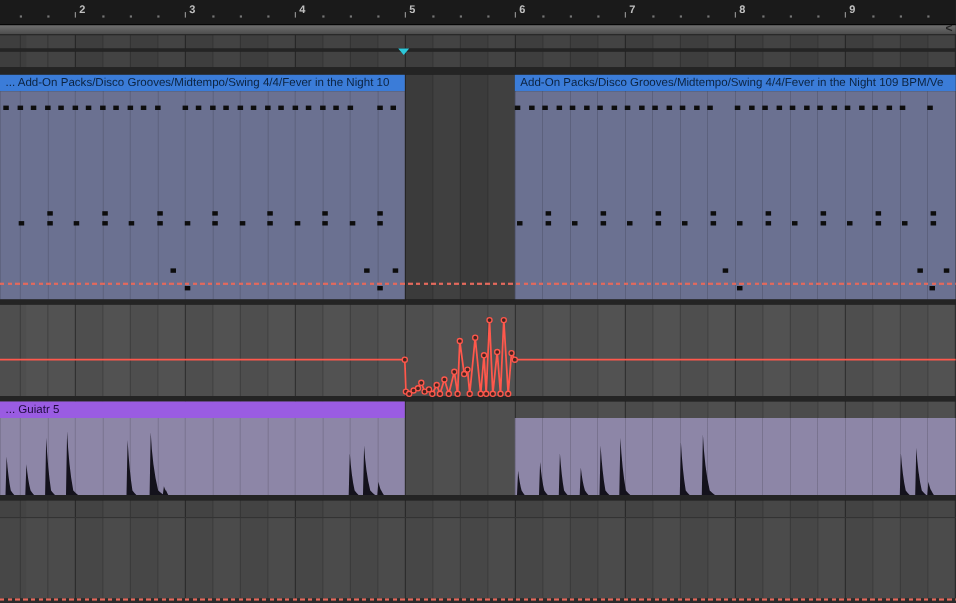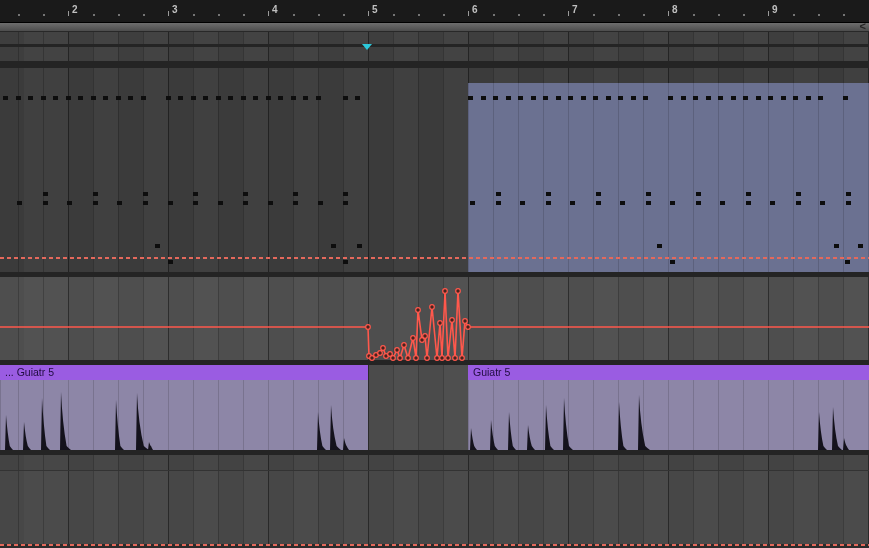--- a/index.html
+++ b/index.html
@@ -103,21 +103,26 @@
       <div class="vline" style="left: 868px; background: rgba(0, 0, 0, 0.42);"></div>
     </div>
 
   <div class="sep" style="top:44px;height:3px;"></div>
   <div class="sep" style="top:61px;height:7px;"></div>
   <div class="sep" style="top:272px;height:5px;"></div>
   <div class="sep" style="top:360px;height:5px;"></div>
   <div class="sep" style="top:450px;height:5px;"></div>
   <div class="sep" style="top:470px;height:1px;background:#333;"></div>
 
+  <div class="clip clip-midi" style="left:0;top:68px;width:368px;height:204px;">
+    <div class="clip-title">... Add-On Packs/Disco Grooves/Midtempo/Swing 4/4/Fever in the Night 10</div>
+    <div class="clip-body" style="height:189px;background-position-x:18px;"></div>
+  </div>
   <div class="clip clip-midi" style="left:468px;top:68px;width:401px;height:204px;">
+    <div class="clip-title">Add-On Packs/Disco Grooves/Midtempo/Swing 4/4/Fever in the Night 109 BPM/Ve</div>
     <div class="clip-body" style="height:189px;"></div>
   </div>
 
 
   <div class="clip clip-guitar" style="left:0;top:365px;width:368px;height:85px;text-decoration:underline;">
     <div class="clip-title">... Guiatr 5</div>
     <div class="clip-body" style="height:70px;background-position-x:18px;">
       <svg id="guitar-wave-left" class="wave-svg" width="368" height="70" viewBox="0 0 368 70">
           <path d="M 5,70 L 6,35 Q 7.5,54.25 9.8,66 Q 11.4,68.5 13,70 Z" fill="#14121c"></path>
           <path d="M 23,70 L 24,42 Q 25.5,57.4 27.8,66 Q 29.4,68.5 31,70 Z" fill="#14121c"></path>
@@ -126,21 +131,20 @@
           <path d="M 115,70 L 116,20 Q 117.5,47.5 120.4,66 Q 122.2,68.5 124,70 Z" fill="#14121c"></path>
           <path d="M 136,70 L 137,13 Q 138.5,44.349999999999994 143.8,66 Q 146.4,68.5 149,70 Z" fill="#14121c"></path>
           <path d="M 148,70 L 149,62 Q 150.5,66.4 151,66 Q 152,68.5 153,70 Z" fill="#14121c"></path>
           <path d="M 317,70 L 318,32 Q 319.5,52.9 322.4,66 Q 324.2,68.5 326,70 Z" fill="#14121c"></path>
           <path d="M 330,70 L 331,25 Q 332.5,49.75 336.6,66 Q 338.8,68.5 341,70 Z" fill="#14121c"></path>
           <path d="M 343,70 L 344,58 Q 345.5,64.6 346.6,66 Q 347.8,68.5 349,70 Z" fill="#14121c"></path>
         </svg>
     </div>
   </div>
   <div class="clip clip-guitar" style="left:468px;top:365px;width:401px;height:85px;">
-    <div class="clip-title">Guiatr 5</div>
     <div class="clip-body" style="height:70px;">
       <svg id="guitar-wave-right" class="wave-svg" width="401" height="70" viewBox="0 0 401 70">
           <path d="M 2,70 L 3,48 Q 4.5,60.1 6.2,66 Q 7.6000000000000005,68.5 9,70 Z" fill="#14121c"></path>
           <path d="M 22,70 L 23,40 Q 24.5,56.5 26.8,66 Q 28.4,68.5 30,70 Z" fill="#14121c"></path>
           <path d="M 40,70 L 41,32 Q 42.5,52.9 44.8,66 Q 46.4,68.5 48,70 Z" fill="#14121c"></path>
           <path d="M 59,70 L 60,45 Q 61.5,58.75 63.8,66 Q 65.4,68.5 67,70 Z" fill="#14121c"></path>
           <path d="M 77,70 L 78,25 Q 79.5,49.75 82.4,66 Q 84.2,68.5 86,70 Z" fill="#14121c"></path>
           <path d="M 95,70 L 96,18 Q 97.5,46.599999999999994 101,66 Q 103,68.5 105,70 Z" fill="#14121c"></path>
           <path d="M 150,70 L 151,22 Q 152.5,48.4 155.4,66 Q 157.2,68.5 159,70 Z" fill="#14121c"></path>
           <path d="M 170,70 L 171,15 Q 172.5,45.25 177.2,66 Q 179.6,68.5 182,70 Z" fill="#14121c"></path>

